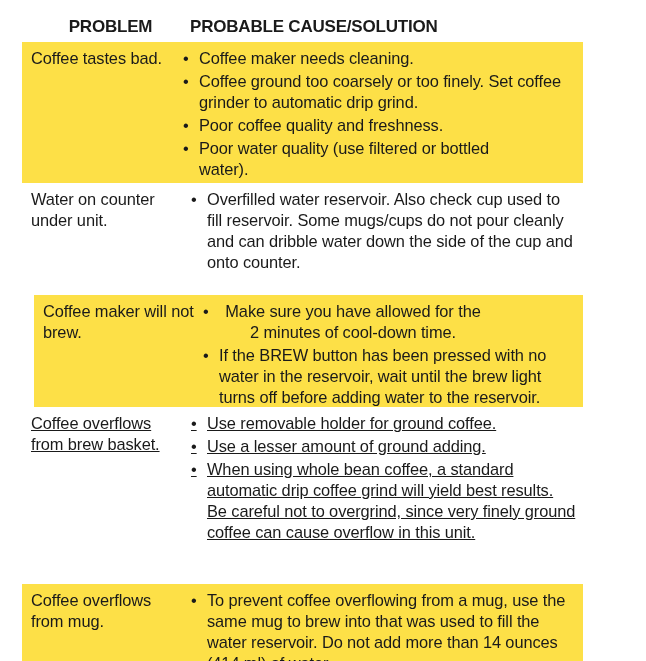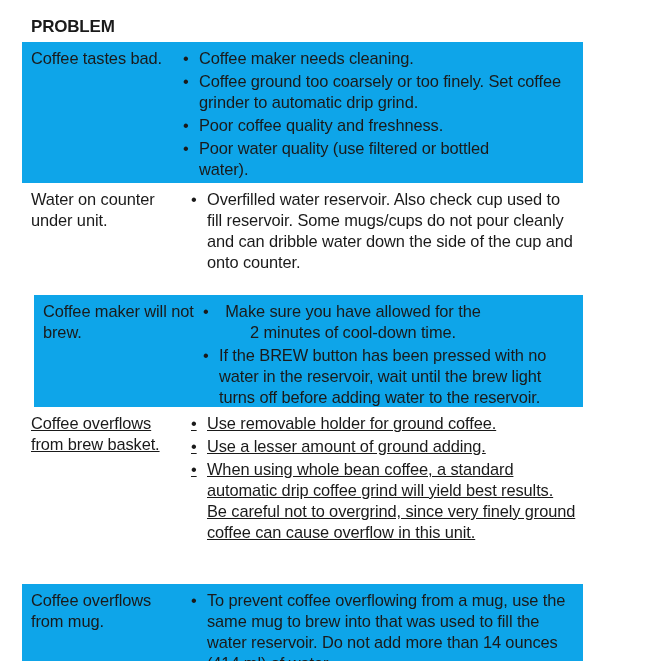--- a/index.html
+++ b/index.html
@@ -8,42 +8,43 @@
       font-family: "Liberation Sans", sans-serif;
       color: #1a1a1a;
     }
     .table { position: absolute; left: 22px; top: 0; width: 561px; }
     .header {
       display: flex; height: 42px; align-items: flex-end;
       font-weight: bold; font-size: 17px; color: #1a1a1a;
       padding-bottom: 5px; box-sizing: border-box;
       font-stretch: condensed;
     }
-    .header .c1 { width: 168px; padding-left: 9px; box-sizing: border-box; letter-spacing: -0.2px; }
+    .header .c1 { width: 168px; padding-left: 9px; box-sizing: border-box; letter-spacing: -0.2px; text-align: center; }
     .header .c2 { flex: 1; letter-spacing: -0.2px; }
     .row { display: flex; box-sizing: border-box; padding: 6px 0 6px 0; }
-    .row.gray { background: #0ea5e9; }
+    .row.gray { background: #fde047; }
     .row .c1 {
       width: 168px; padding-left: 9px; box-sizing: border-box;
       font-size: 16.4px; line-height: 21px; letter-spacing: -0.1px;
     }
     .row .c2 { flex: 1; padding-right: 6px; }
     .bullet {
       display: flex; font-size: 16.4px; line-height: 21px; margin-bottom: 2px;
       letter-spacing: -0.1px;
     }
     .bullet .dot { width: 16px; flex: none; text-align: left; padding-left: 1px; }
     .bullet .txt { flex: 1; }
   </style>
 </head>
 <body>
 
 <div class="table">
   <div class="header">
     <div class="c1">PROBLEM</div>
+    <div class="c2">PROBABLE CAUSE/SOLUTION</div>
   </div>
 
   <div class="row gray" style="height:141px;">
     <div class="c1" style="width:160px;padding-right:20px;">Coffee tastes bad.</div>
     <div class="c2">
       <div class="bullet">
           <span class="dot">•</span>
           <span class="txt">Coffee maker needs cleaning.</span>
         </div>
       <div class="bullet">

